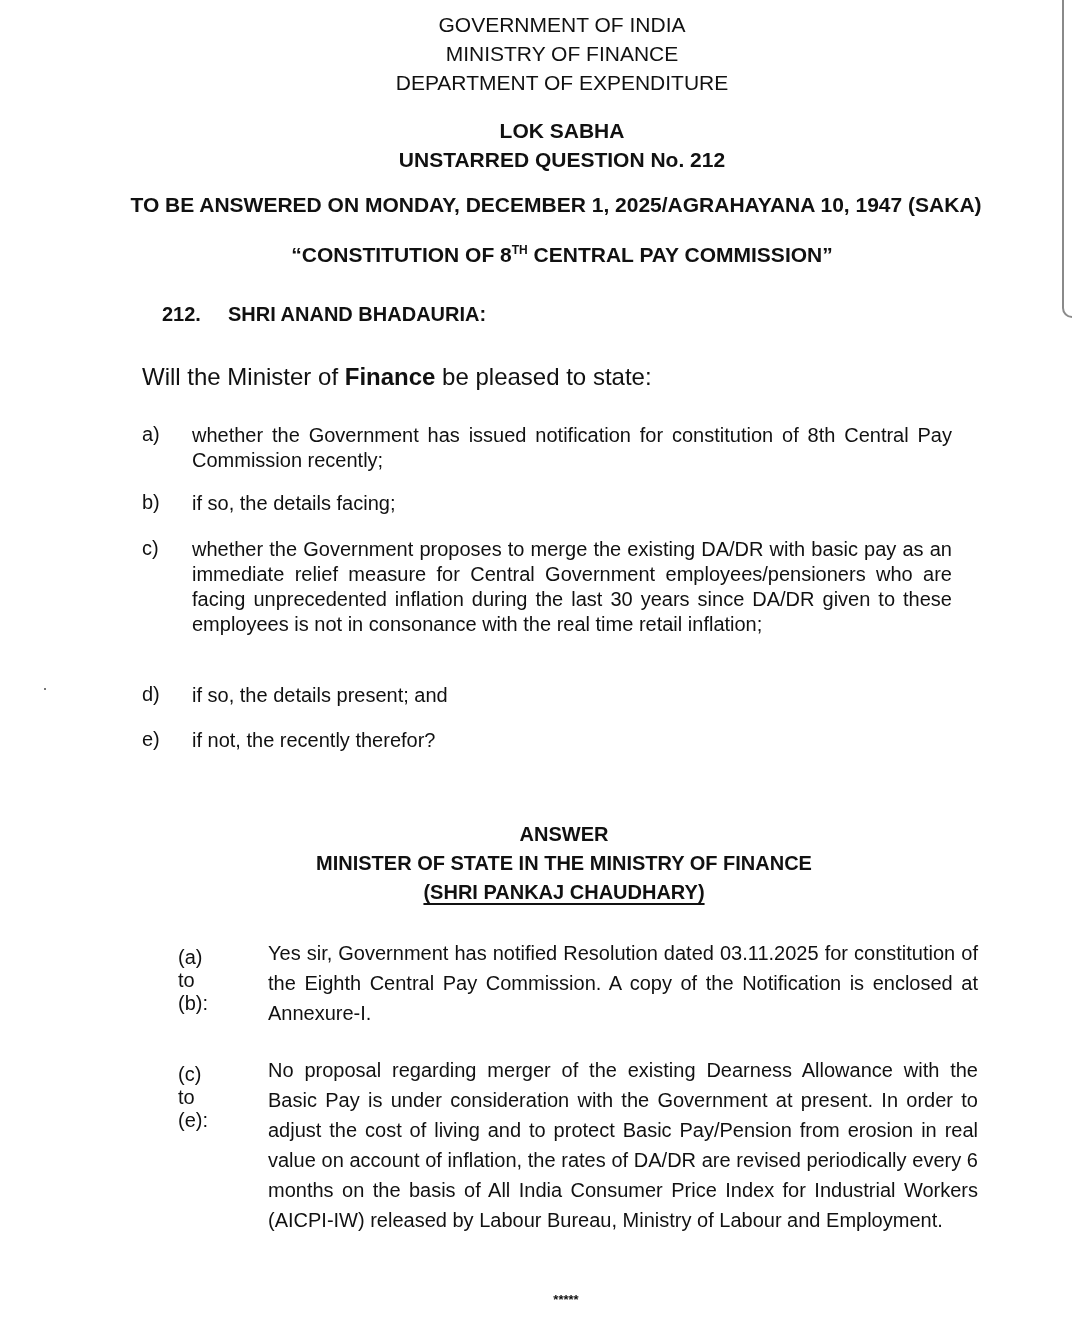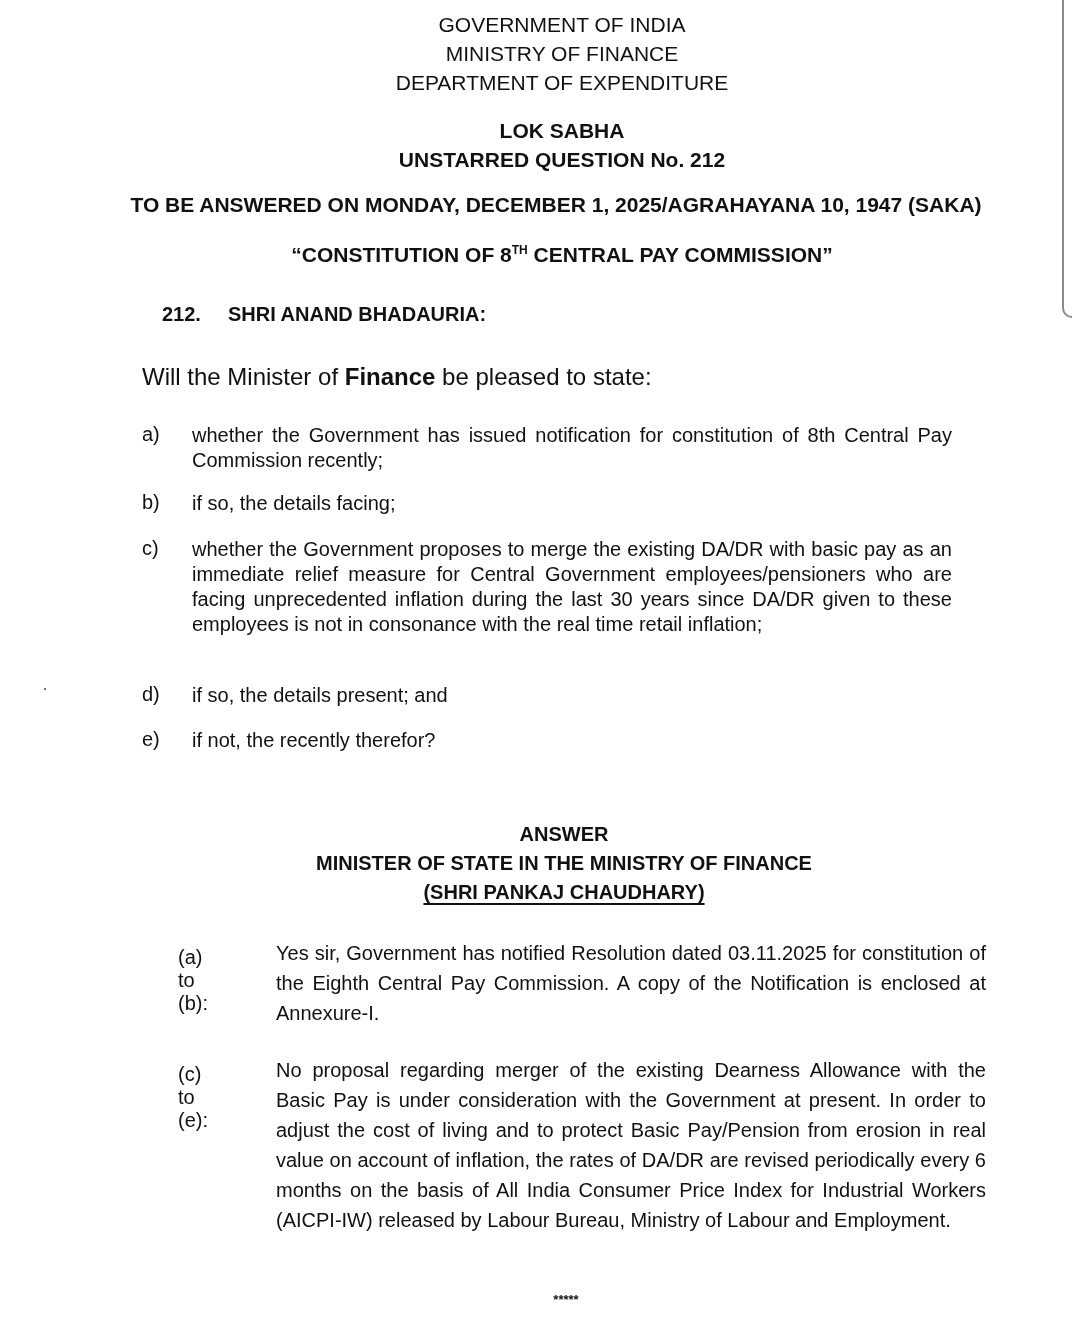--- a/index.html
+++ b/index.html
@@ -25,21 +25,21 @@
   .asker { position: absolute; left: 142px; top: 303px; font-size: 20px; font-weight: bold; margin-left: 20px; }
   .asker .num { display: inline-block; width: 66px; }
   .intro { position: absolute; left: 142px; top: 363px; font-size: 24px; }
   .q { position: absolute; left: 142px; font-size: 20px; }
   .q .lbl { position: absolute; left: 0; top: 0; }
   .q .txt { position: absolute; left: 50px; width: 760px; line-height: 25px; text-align: justify; }
   .ans-hdr { top: 820px; line-height: 29px; font-weight: bold; font-size: 20px; width: 1128px; }
   .ans-hdr .u { text-decoration: underline; text-underline-offset: 4px; text-decoration-thickness: 2px; text-align: right; }
   .ans { position: absolute; left: 142px; font-size: 20px; }
   .ans .lbl { position: absolute; left: 0; top: 8px; margin-left: 36px; }
-  .ans .txt { position: absolute; left: 134px; width: 710px; line-height: 30px; text-align: justify; }
+  .ans .txt { position: absolute; left: 126px; width: 710px; line-height: 30px; text-align: justify; }
   .stars { position: absolute; left: 0; width: 1132px; text-align: center; top: 1292px; font-size: 13px; font-weight: bold; }
   .dot { position: absolute; left: 44px; top: 688px; width: 2px; height: 2px; background: #777; }
 </style>
 </head>
 <body>
 
 <div class="edge-line"></div>
 <div class="edge-curve"></div>
 <div class="dot"></div>
 

